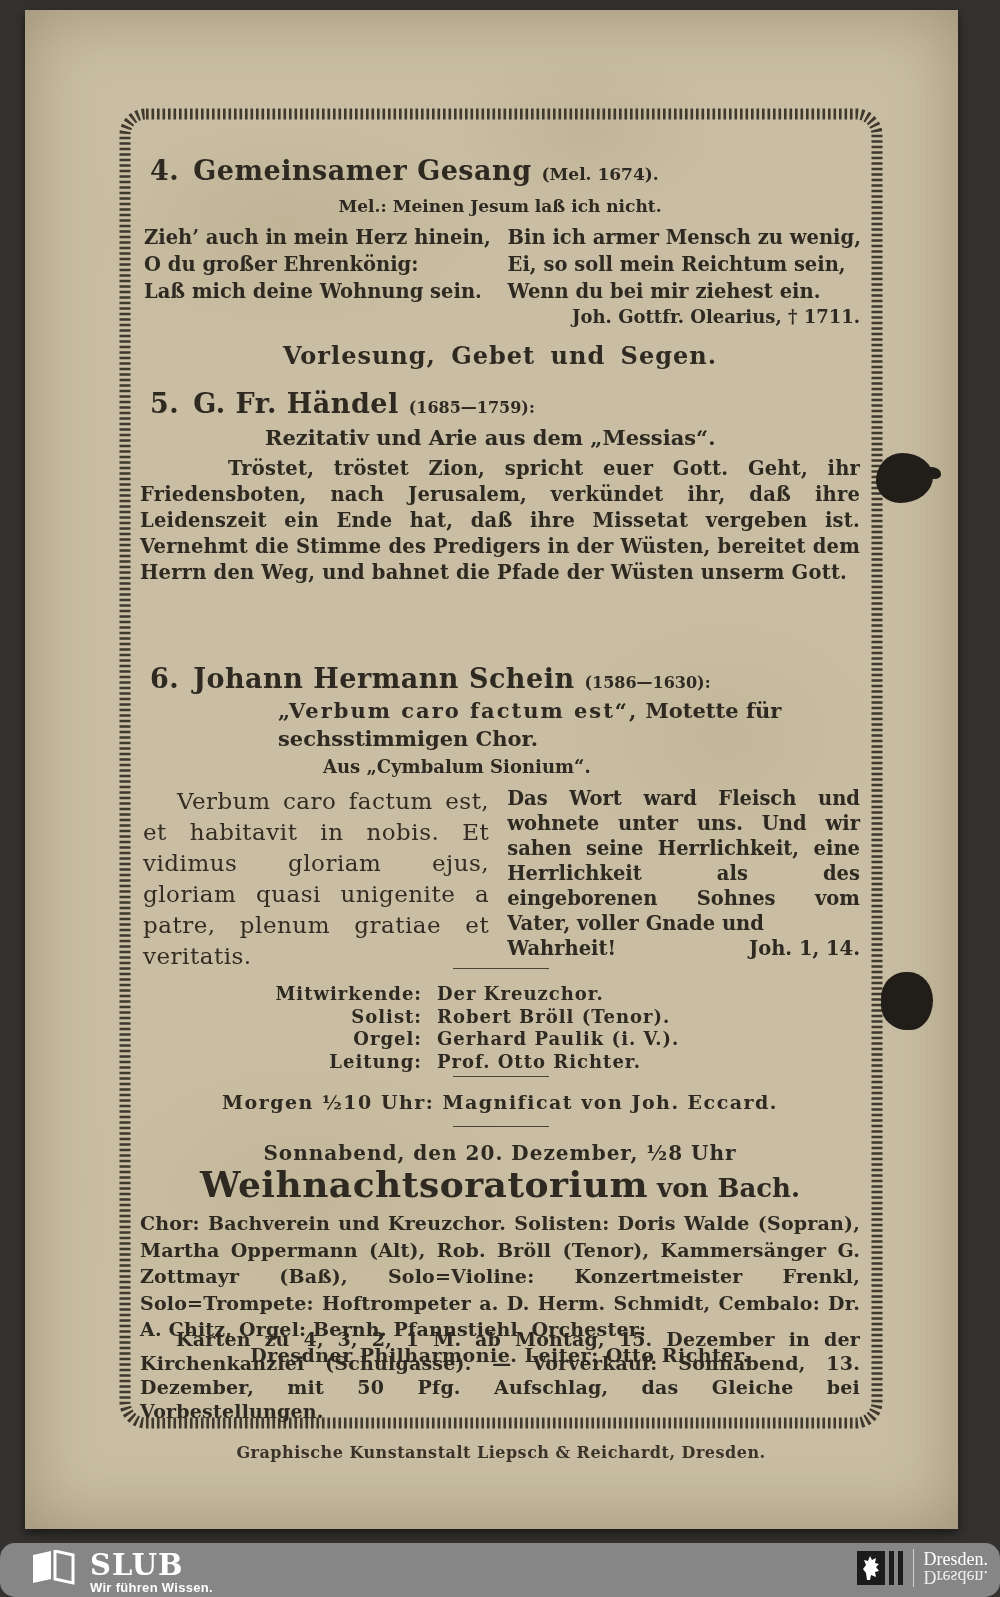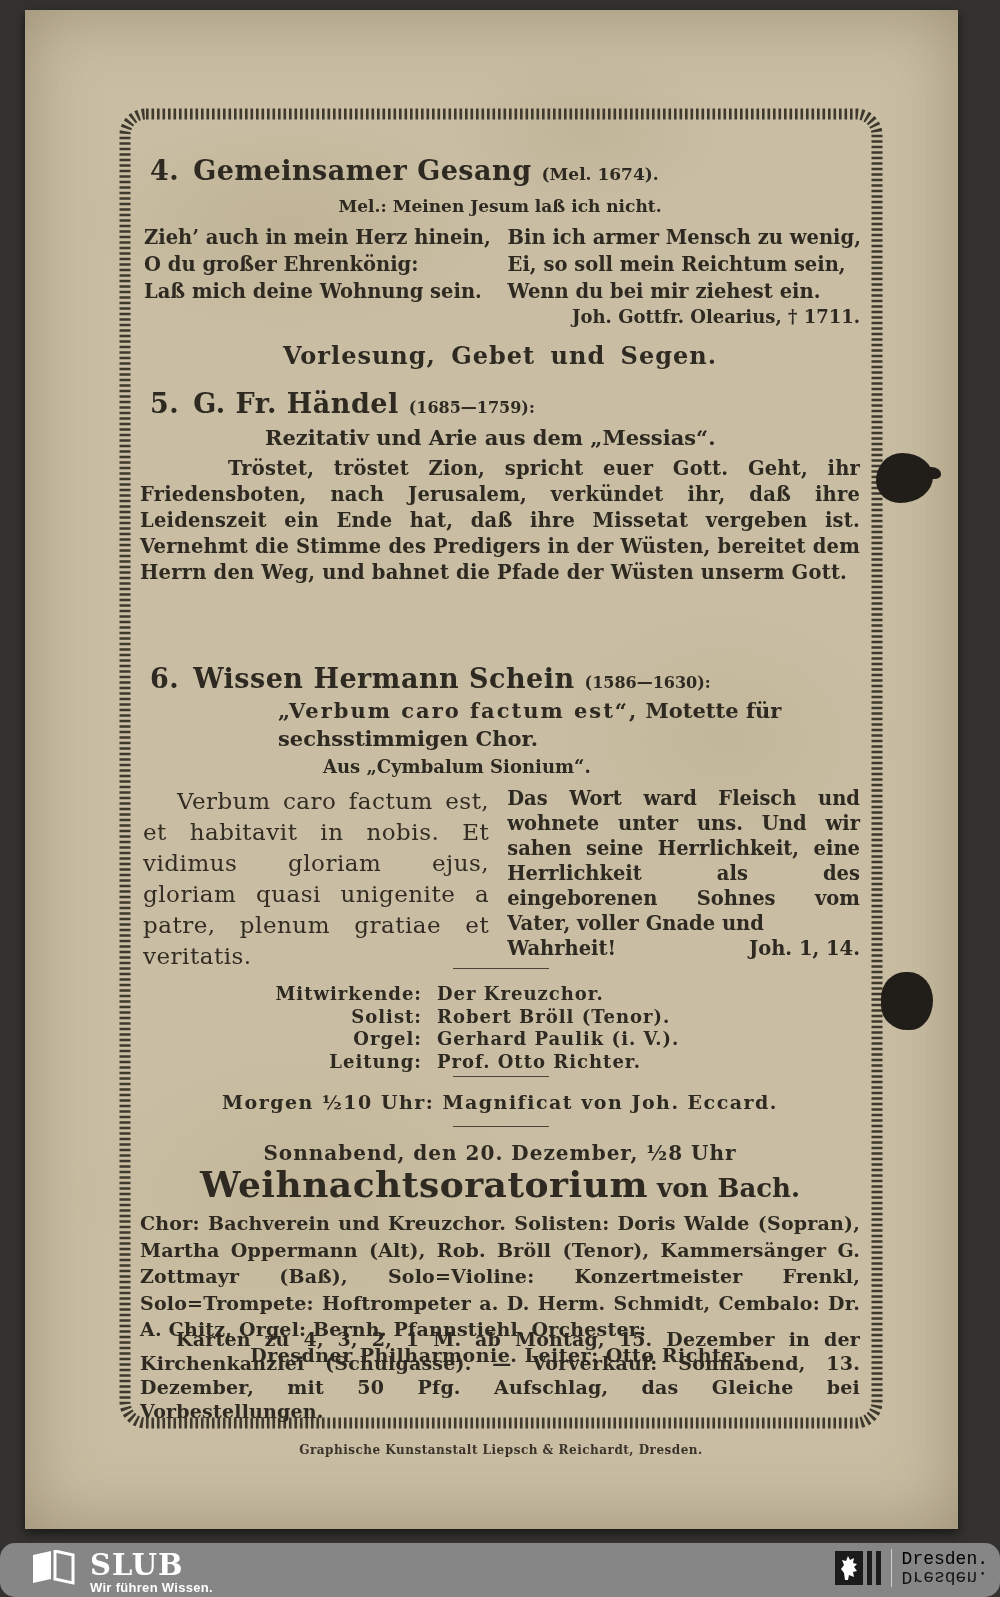--- a/index.html
+++ b/index.html
@@ -67,21 +67,21 @@
   .morgen { font-size:19px; font-weight:bold; letter-spacing:1.5px; }
   .dateline { font-size:20px; font-weight:bold; letter-spacing:1px; }
   .bigtitle { font-size:36px; font-weight:bold; letter-spacing:.5px; }
   .bigtitle .suffix { font-size:26px; letter-spacing:0; }
 
   .details { font-size:19px; font-weight:bold; line-height:26.5px; text-align:justify; letter-spacing:.2px; }
   .details-last { text-align:center; font-size:19px; font-weight:bold; letter-spacing:.5px; margin-top:1px; }
   .tickets { font-size:19px; font-weight:bold; line-height:24px; text-align:justify; text-indent:36px; letter-spacing:.2px; }
 
   .printer { position:absolute; left:93px; top:1433px; width:766px; text-align:center;
-             font-size:12px; font-weight:bold; letter-spacing:.5px; color:#3a332a; }
+             font-size:16px; font-weight:bold; letter-spacing:.5px; color:#3a332a; }
 
   
   .blob { position:absolute; background:#211d18; z-index:5; }
   .blob.b1 { left:851px; top:443px; width:57px; height:50px;
              border-radius:46% 54% 58% 42% / 55% 48% 52% 45%; }
   .blob.b1::after { content:""; position:absolute; right:-8px; top:14px; width:18px; height:12px;
              background:#211d18; border-radius:50% 60% 40% 50%; }
   .blob.b2 { left:856px; top:962px; width:52px; height:58px;
              border-radius:50% 50% 46% 54% / 48% 52% 55% 45%; }
 
@@ -89,21 +89,21 @@
   .bar { position:absolute; left:0; top:1543px; width:1000px; height:54px; background:#868686;border-radius:15px; }
   .slub { position:absolute; left:30px; top:7px; display:flex; }
   .slub .bookicon { width:46px; height:36px; margin-right:14px; }
   .slub-texts .name { font-size:29px; font-weight:bold; color:#ffffff; line-height:30px; letter-spacing:1px;
                       font-family:"DejaVu Serif", serif; }
   .slub-texts .tagline { font-size:13px; font-weight:bold; color:#ffffff; letter-spacing:.3px;
                          font-family:"Liberation Sans", sans-serif; }
   .dresden { position:absolute; right:12px; top:6px; display:flex; align-items:center; }
   .dresden .emblem { width:46px; height:34px; margin-right:10px; }
   .dresden .divider { width:1px; height:38px; background:#cfcfcf; margin-right:10px; }
-  .dresden .wordmark { color:#000000; font-family:Liberation Mono, monospace; }
+  .dresden .wordmark { color:#ffffff; font-family:Liberation Serif, serif; }
   .dresden .wordmark .main   { font-size:18px; line-height:17px; display:block; }
   .dresden .wordmark .mirror { font-size:18px; line-height:17px; display:block;
                                transform:scaleY(-1); opacity:.85; }
 </style>
 </head>
 <body>
 
 <div class="stage">
 
   <div class="paper">
@@ -136,21 +136,21 @@
       <div class="fb center interlude" style="top:234px">Vorlesung, Gebet und Segen.</div>
 
       <div class="fb h-item" style="top:281px">
         <span class="num">5.</span><span>G. Fr. Händel</span>
         <span class="dates">(1685—1759):</span>
       </div>
       <div class="fb worktitle" style="top:318px; left:147px">Rezitativ und Arie aus dem „Messias“.</div>
       <div class="fb bodytext indent88" style="top:349px">Tröstet, tröstet Zion, spricht euer Gott.  Geht, ihr Friedensboten, nach Jerusalem, verkündet ihr, daß ihre Leidenszeit ein Ende hat, daß ihre Missetat vergeben ist.  Vernehmt die Stimme des Predigers in der Wüsten, bereitet dem Herrn den Weg, und bahnet die Pfade der Wüsten unserm Gott.</div>
 
       <div class="fb h-item" style="top:556px">
-        <span class="num">6.</span><span>Wissen Hermann Schein</span>
+        <span class="num">6.</span><span>Johann Hermann Schein</span>
         <span class="dates">(1586—1630):</span>
       </div>
       <div class="fb work6" style="top:590px"><span class="antiqua">„Verbum caro factum est“,</span><span> Motette für sechs­stimmigen Chor.</span></div>
       <div class="fb source6" style="top:649px">Aus „Cymbalum Sionium“.</div>
 
       <div class="fb cols" style="top:679px">
         <div class="col-latin">Verbum caro factum est, et habitavit in nobis. Et vidimus gloriam ejus, gloriam quasi unigenite a patre, plenum gratiae et veritatis.</div>
         <div class="col-german">
           <span>Das Wort ward Fleisch und wohnete unter uns.  Und wir sahen seine Herrlichkeit, eine Herrlichkeit als des eingeborenen Sohnes vom Vater, voller Gnade und</span>
           <span class="lastline">

